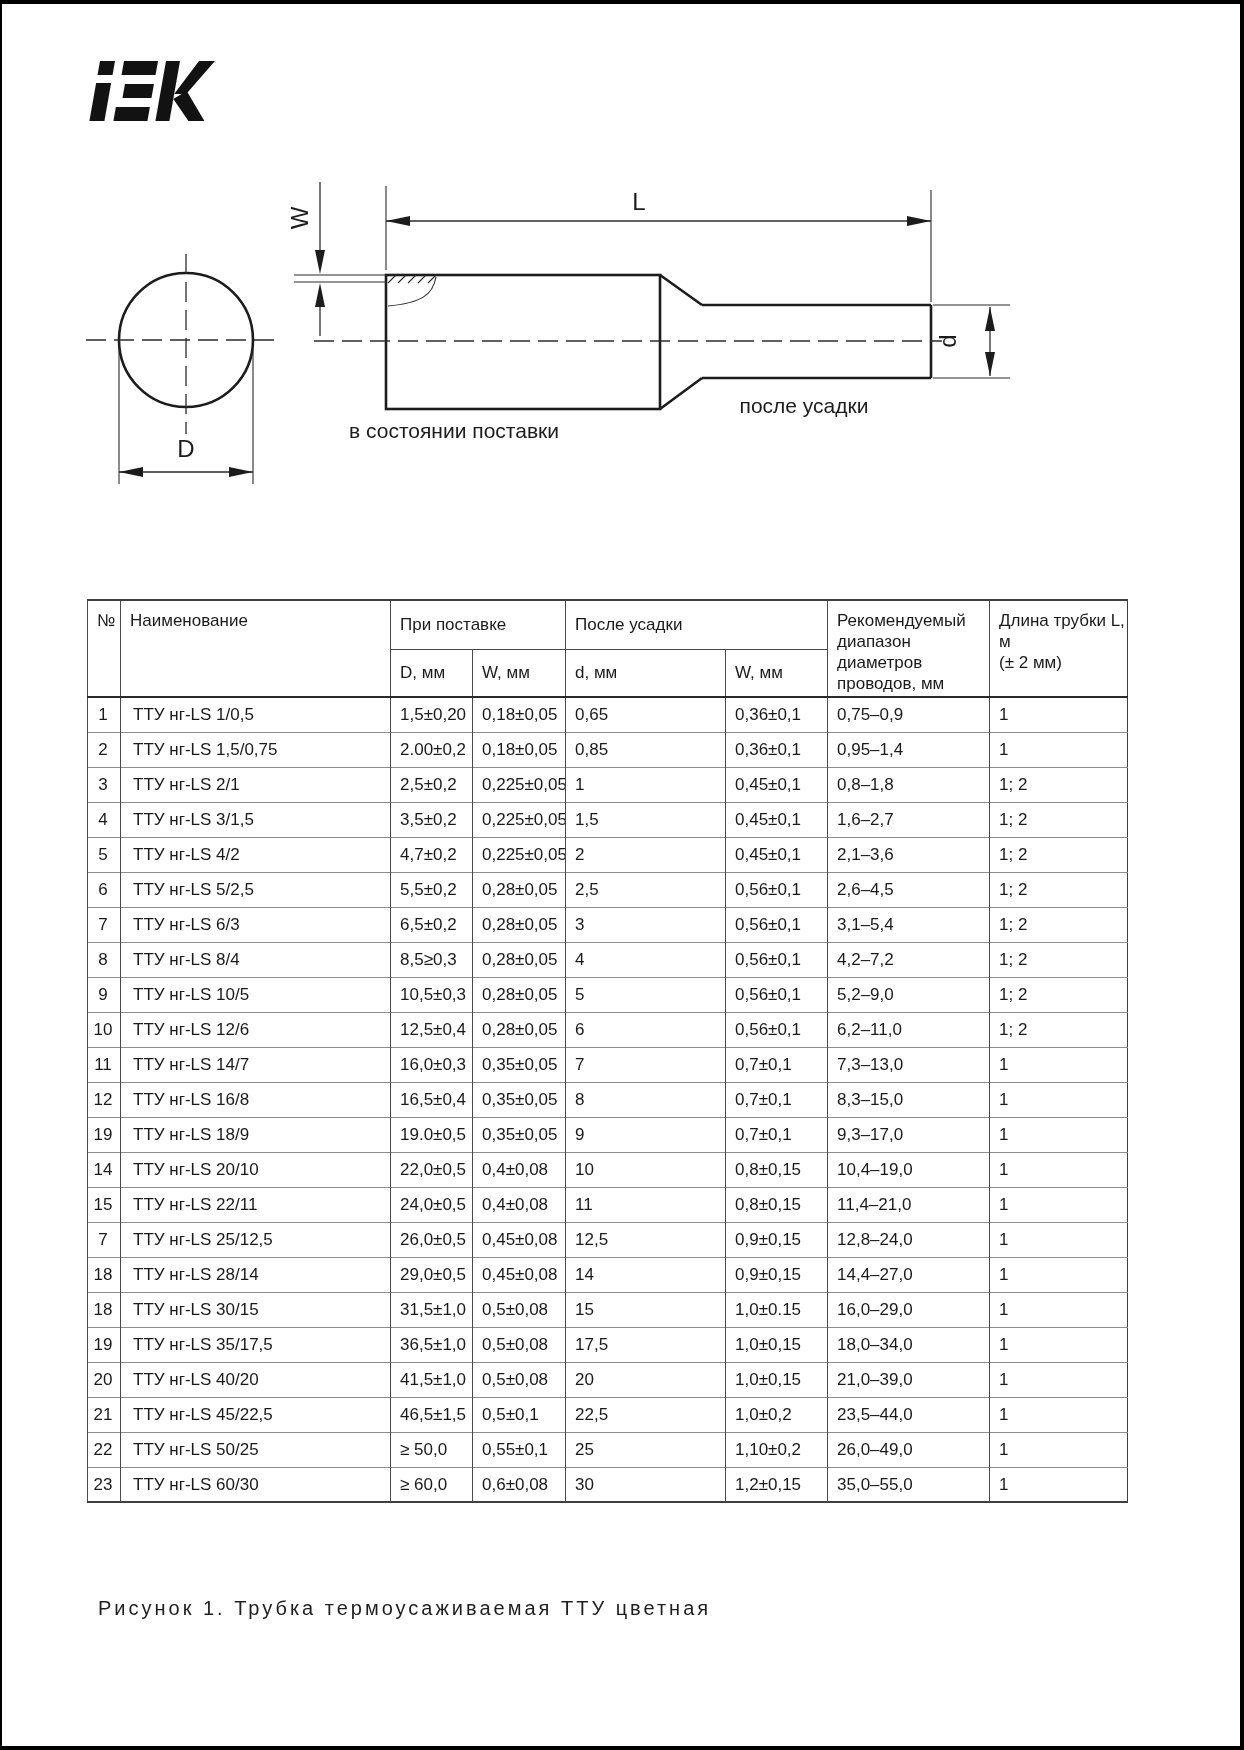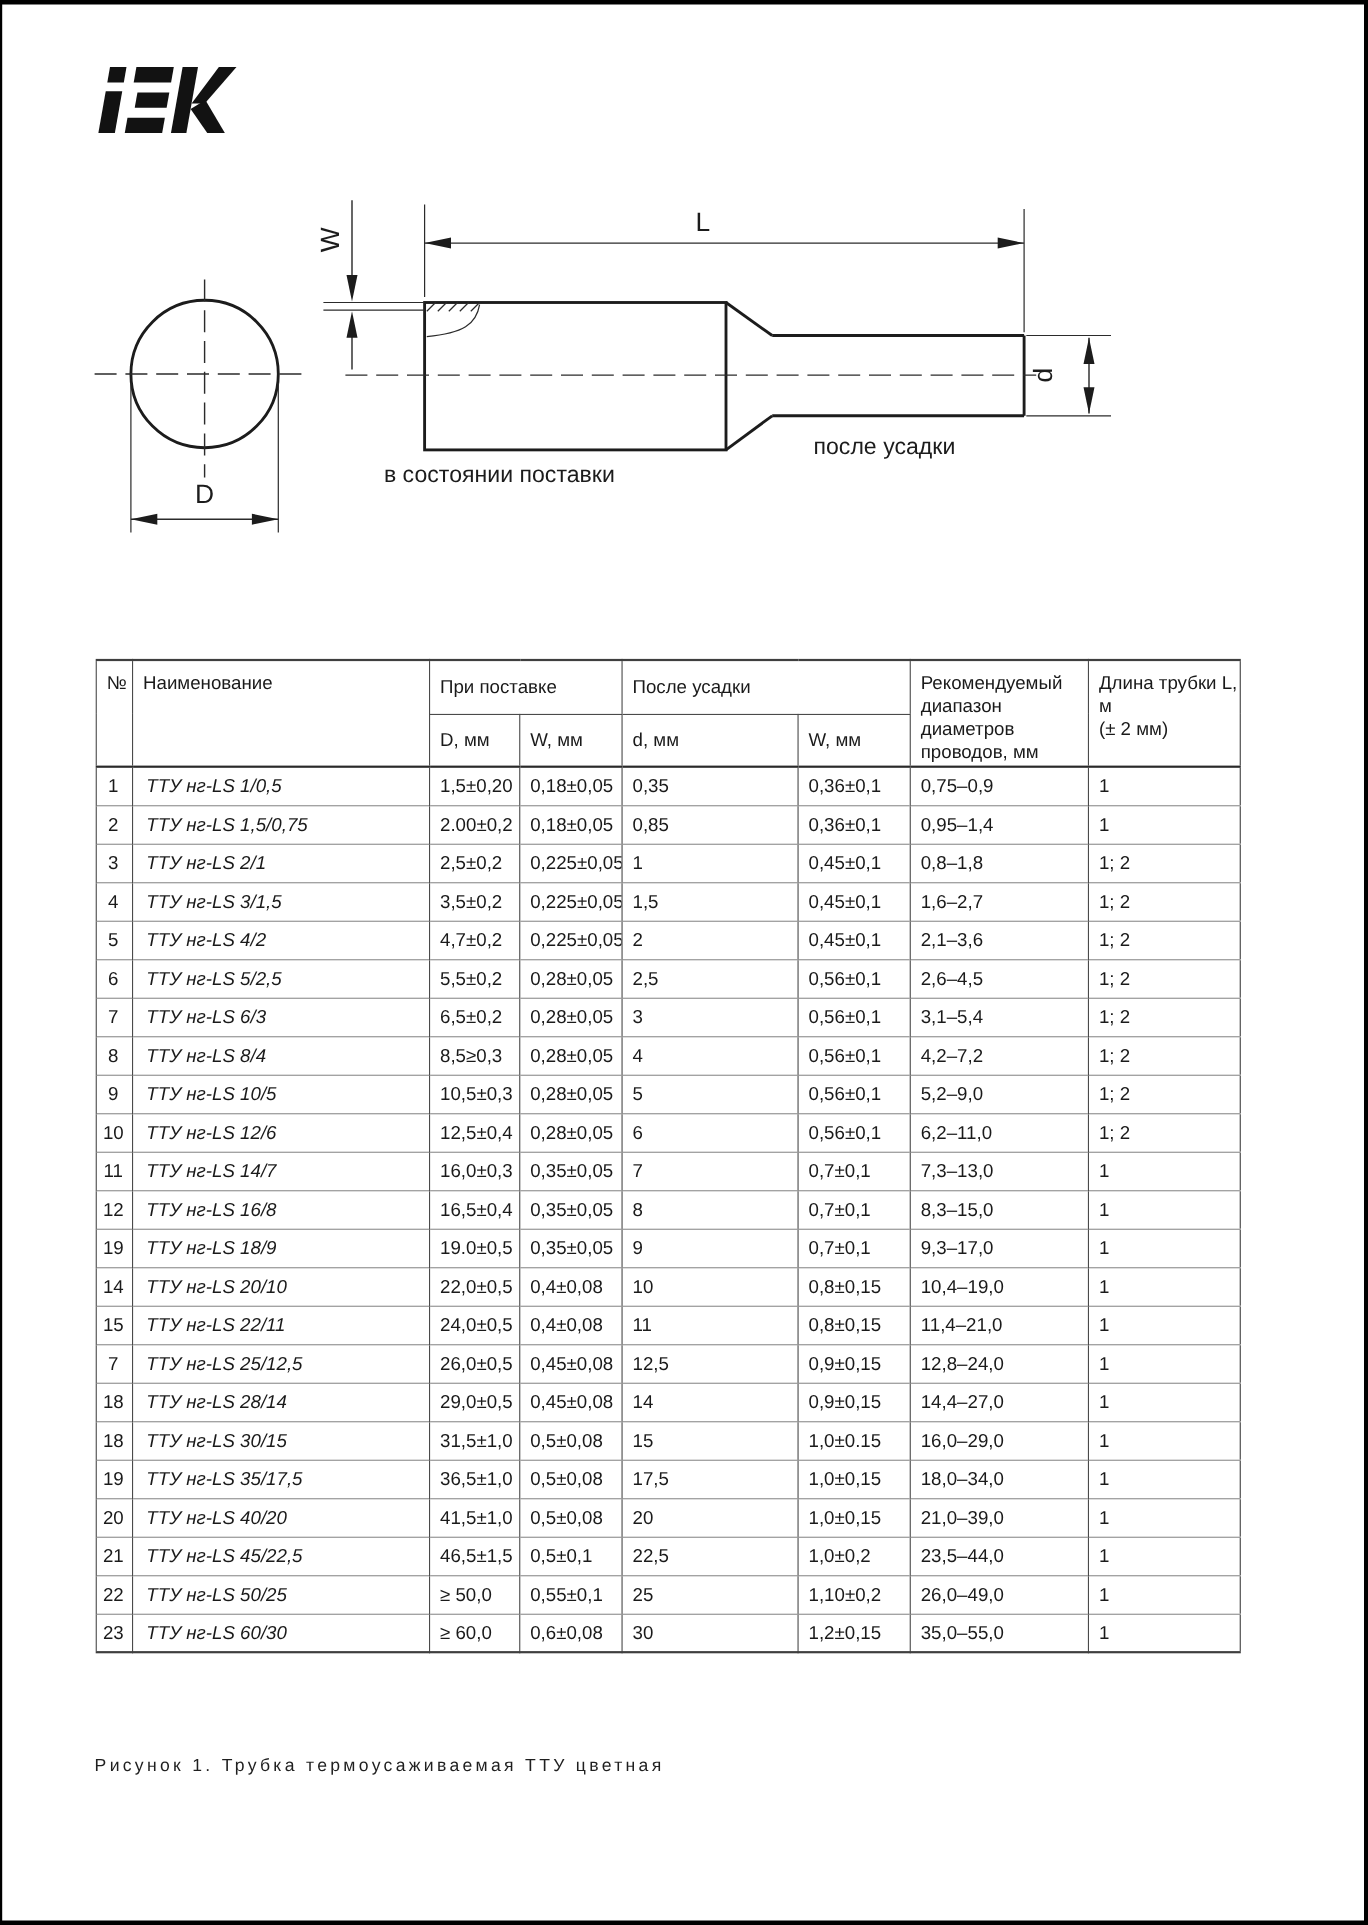--- a/index.html
+++ b/index.html
@@ -36,25 +36,25 @@
     border-left:1px solid #4a4a4a;
   }
   .spec-table thead th { border-bottom:1px solid #4a4a4a; border-top:1px solid #4a4a4a; }
   .spec-table thead tr.h1 { height:42px; }
   .spec-table thead tr.h2 { height:41px; }
   .spec-table thead th.rs { vertical-align:top; padding-top:9px; }
   .spec-table tbody tr { height:35px; }
   .spec-table tbody td { border-top:1px solid #8d8d8d; }
   .spec-table tbody tr.first td { border-top:2px solid #2a2a2a; }
   .spec-table td.c-num { text-align:center; padding-left:0; }
-  .spec-table td.c-name { padding-left:12px;font-style:italic; }
+  .spec-table td.c-name { padding-left:12px; }
   
   .caption {
-    position:absolute; left:84px; top:1593px;
-    font-size:16px; letter-spacing:3px; color:#1f1f1f; white-space:nowrap;
+    position:absolute; left:96px; top:1593px;
+    font-size:20px; letter-spacing:3px; color:#1f1f1f; white-space:nowrap;
   }
 </style>
 </head>
 <body>
 
 <div class="page">
 
   <svg class="logo" width="150" height="72" viewBox="0 0 150 72">
     <g transform="translate(14,5) skewX(-10)">
       <rect x="0" y="0" width="15" height="14"></rect>
@@ -166,21 +166,21 @@
         <th>d, мм</th>
         <th>W, мм</th>
       </tr>
     </thead>
     <tbody>
         <tr class="first">
           <td class="c-num">1</td>
           <td class="c-name">ТТУ нг-LS 1/0,5</td>
           <td>1,5±0,20</td>
           <td>0,18±0,05</td>
-          <td>0,35</td>
+          <td>0,65</td>
           <td>0,36±0,1</td>
           <td>0,75–0,9</td>
           <td>1</td>
         </tr>
         <tr>
           <td class="c-num">2</td>
           <td class="c-name">ТТУ нг-LS 1,5/0,75</td>
           <td>2.00±0,2</td>
           <td>0,18±0,05</td>
           <td>0,85</td>

